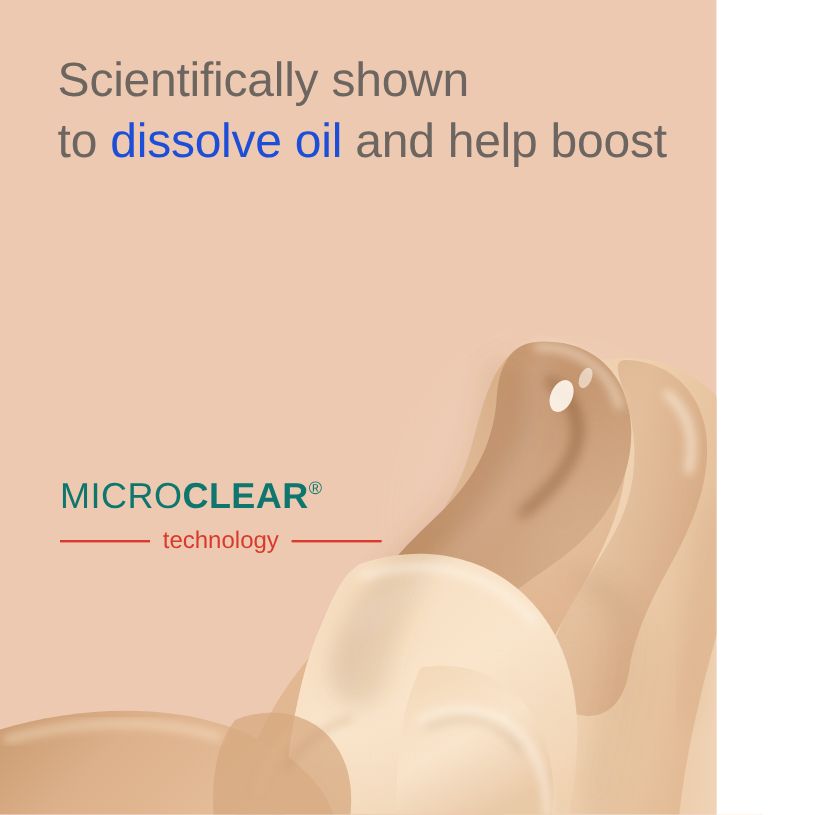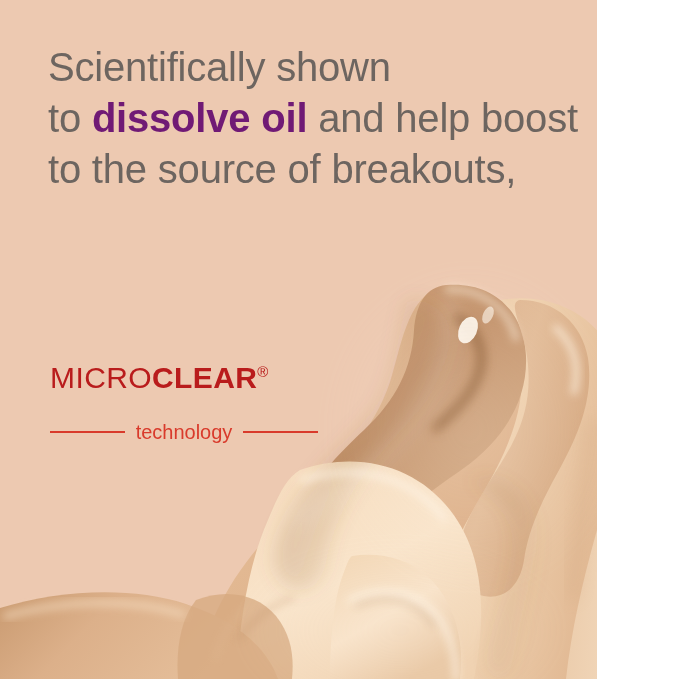--- a/index.html
+++ b/index.html
@@ -41,54 +41,55 @@
     line-height: 51px;
     letter-spacing: -0.2px;
     color: #6d6560;
     font-weight: 400;
   }
   #headline .hl-line {
     white-space: nowrap;
     display: block;
   }
   #headline .em {
-    color: #701a75;
-    font-weight: 700;
+    color: #1d4ed8;
+    font-weight: 400;
   }
 
   
   #brand-lockup {
     position: absolute;
     left: 50px;
     top: 355px;
     width: 280px;
   }
   #brand-wordmark {
-    color: #b91c1c;
+    color: #0f766e;
     font-size: 30px;
     line-height: 34px;
     letter-spacing: 0.4px;
     white-space: nowrap;
+    margin-top: 36px;
   }
   #brand-wordmark .wm-light {
     font-weight: 400;
   }
   #brand-wordmark .wm-bold {
     font-weight: 700;
   }
   #brand-wordmark .wm-reg {
     font-size: 15px;
     vertical-align: 11px;
     font-weight: 400;
     letter-spacing: 0;
   }
   #brand-tagline-row {
     display: flex;
     align-items: center;
-    margin-top: 26px;
+    margin-top: 9px;
     width: 268px;
   }
   #brand-tagline-row .rule {
     height: 1.5px;
     background: #d93a2b;
     flex: 1 1 auto;
   }
   #brand-tagline {
     color: #d93a2b;
     font-size: 20px;
@@ -232,23 +233,20 @@
     <ellipse cx="400" cy="630" rx="170" ry="90" fill="url(#gGlossA)" opacity="0.16" filter="url(#blurLg)"></ellipse>
   </svg>
 
   <div id="headline">
     <span class="hl-line">
       <span>Scientifically shown</span>
     </span>
     <span class="hl-line">
       <span>to </span><span class="em">dissolve oil</span><span> and help boost</span>
     </span>
-    <span class="hl-line">
-      <span>to the source of breakouts,</span>
-    </span>
   </div>
 
   <div id="brand-lockup">
     <div id="brand-wordmark"><span class="wm-light">MICRO</span><span class="wm-bold">CLEAR</span><span class="wm-reg">®</span></div>
     <div id="brand-tagline-row">
       <span class="rule"></span>
       <span id="brand-tagline">technology</span>
       <span class="rule"></span>
     </div>
   </div>

